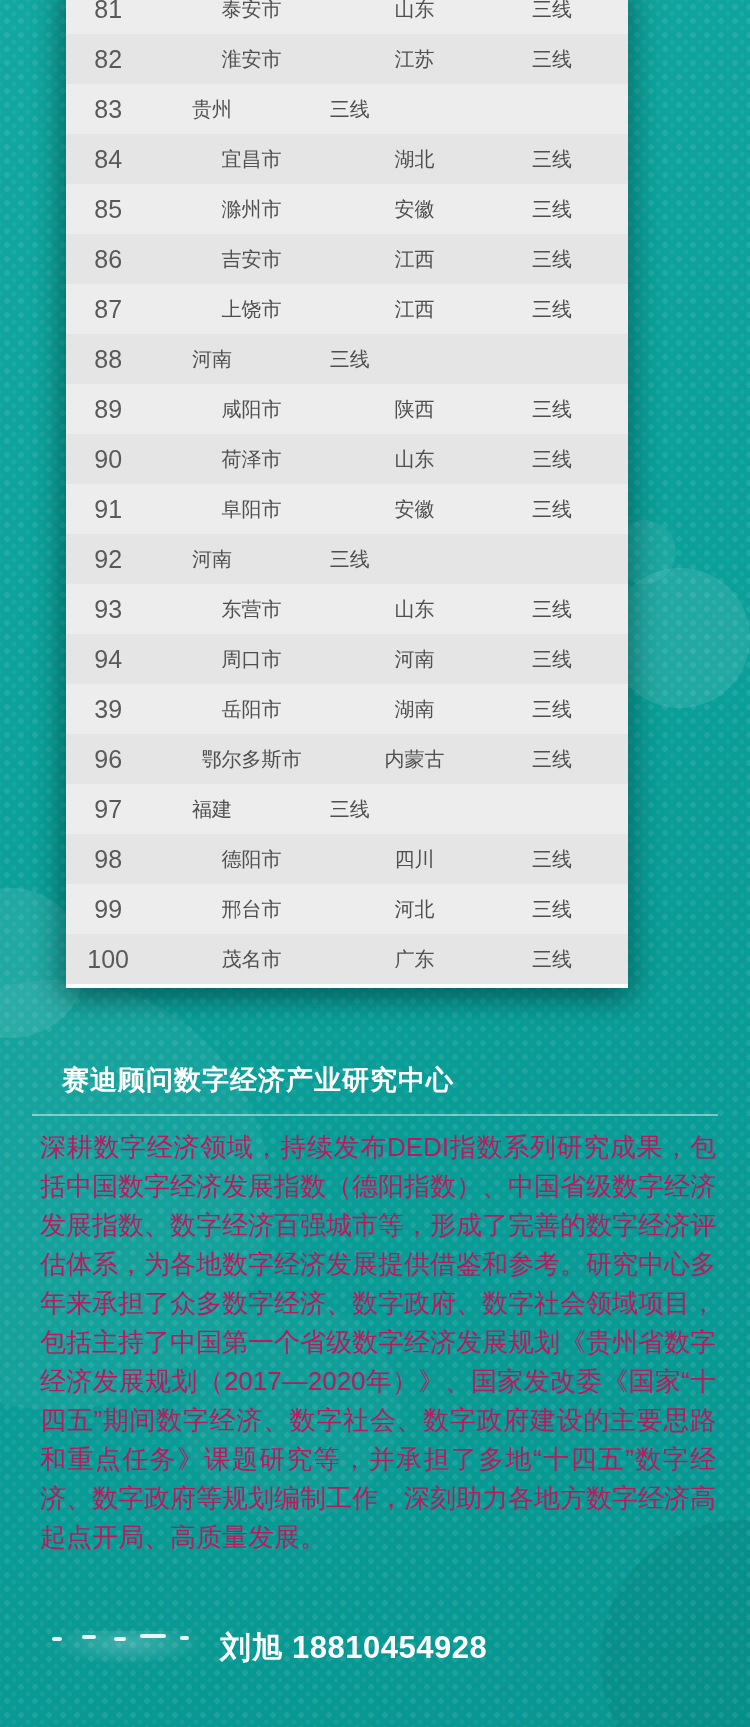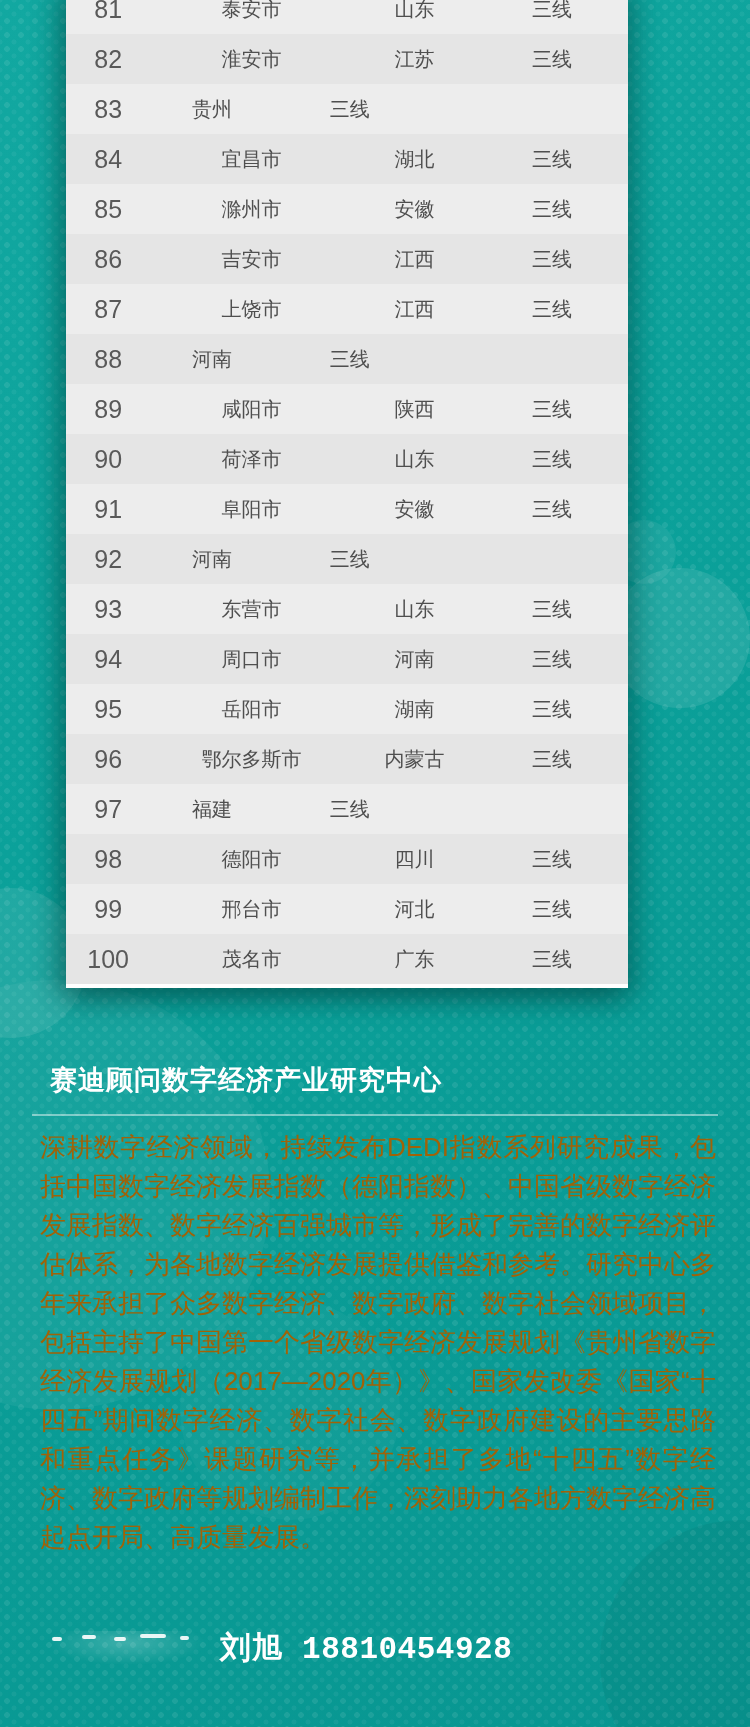--- a/index.html
+++ b/index.html
@@ -34,36 +34,36 @@
   .trow{display:flex;align-items:center;height:50px;background:#e5e5e5;}
   .trow.alt{background:#ededed;}
   .cell{text-align:center;color:#4f4f4f;font-size:20px;overflow:hidden;white-space:nowrap;}
   .c-rank{width:15%;font-size:25px;color:#595959;}
   .c-city{width:36%;}
   .c-province{width:22%;}
   .c-tier{width:27%;}
 
   
   .section-title{
-    position:absolute;left:50px;top:1062px;z-index:2;
+    position:absolute;left:62px;top:1062px;z-index:2;
     color:#ffffff;font-size:27px;font-weight:bold;letter-spacing:1px;
   }
   .divider{
     position:absolute;left:32px;top:1114px;width:686px;height:2px;z-index:2;
     background:rgba(255,255,255,0.45);
   }
   .section-body{
     position:absolute;left:40px;top:1128px;width:676px;z-index:2;
-    color:#a16207;font-size:26px;line-height:39px;text-align:justify;
+    color:#be185d;font-size:26px;line-height:39px;text-align:justify;
   }
 
   
   .contact{
     position:absolute;left:48px;top:1626px;height:44px;z-index:2;
-    display:flex;align-items:center;font-family:Liberation Mono, monospace;
+    display:flex;align-items:center;
   }
   .redact{
     position:relative;width:158px;height:34px;margin-right:14px;
     background:radial-gradient(ellipse at 50% 35%,rgba(255,255,255,0.22),rgba(255,255,255,0) 72%);
     filter:blur(0.4px);
   }
   .redact i{position:absolute;top:6px;height:4px;background:#ffffff;border-radius:2px;opacity:0.9;display:block;}
   .redact i:nth-child(1){left:4px;width:10px;}
   .redact i:nth-child(2){left:34px;width:14px;top:4px;}
   .redact i:nth-child(3){left:66px;width:12px;}
@@ -159,21 +159,21 @@
     <div class="cell c-province">山东</div>
     <div class="cell c-tier">三线</div>
   </div>
       <div class="trow">
     <div class="cell c-rank">94</div>
     <div class="cell c-city">周口市</div>
     <div class="cell c-province">河南</div>
     <div class="cell c-tier">三线</div>
   </div>
       <div class="trow alt">
-    <div class="cell c-rank">95</div>
+    <div class="cell c-rank">39</div>
     <div class="cell c-city">岳阳市</div>
     <div class="cell c-province">湖南</div>
     <div class="cell c-tier">三线</div>
   </div>
       <div class="trow">
     <div class="cell c-rank">96</div>
     <div class="cell c-city">鄂尔多斯市</div>
     <div class="cell c-province">内蒙古</div>
     <div class="cell c-tier">三线</div>
   </div>

